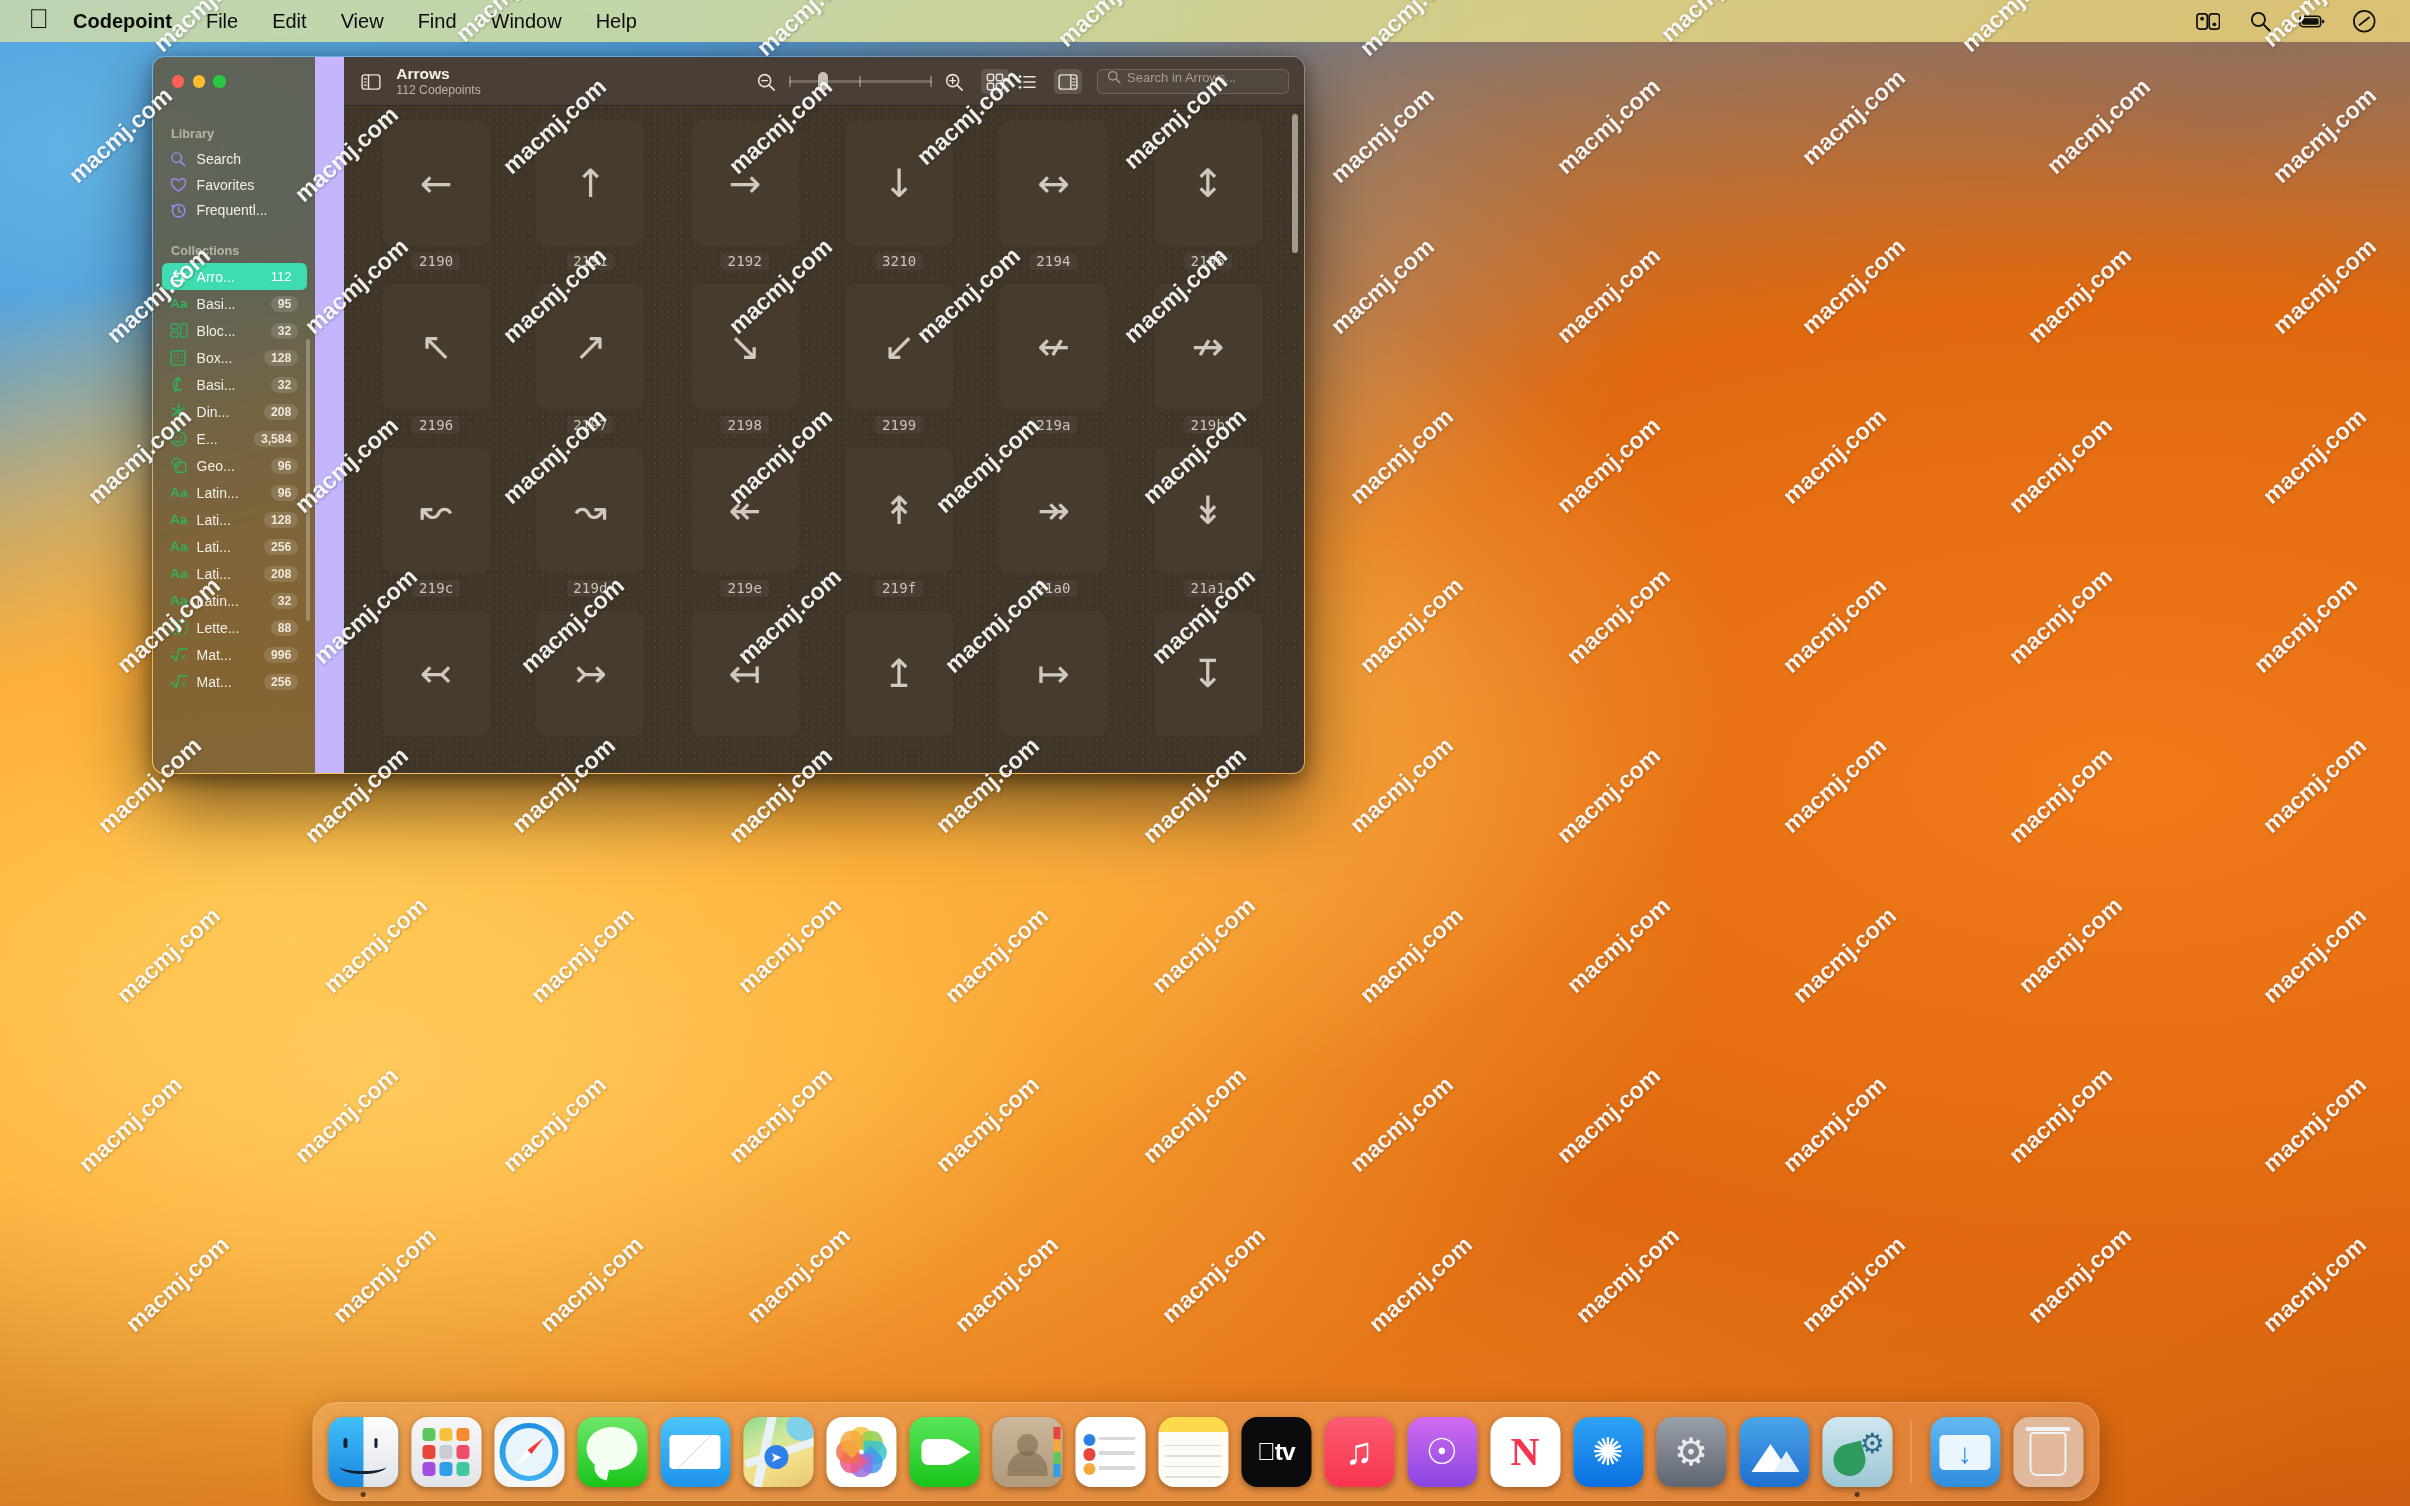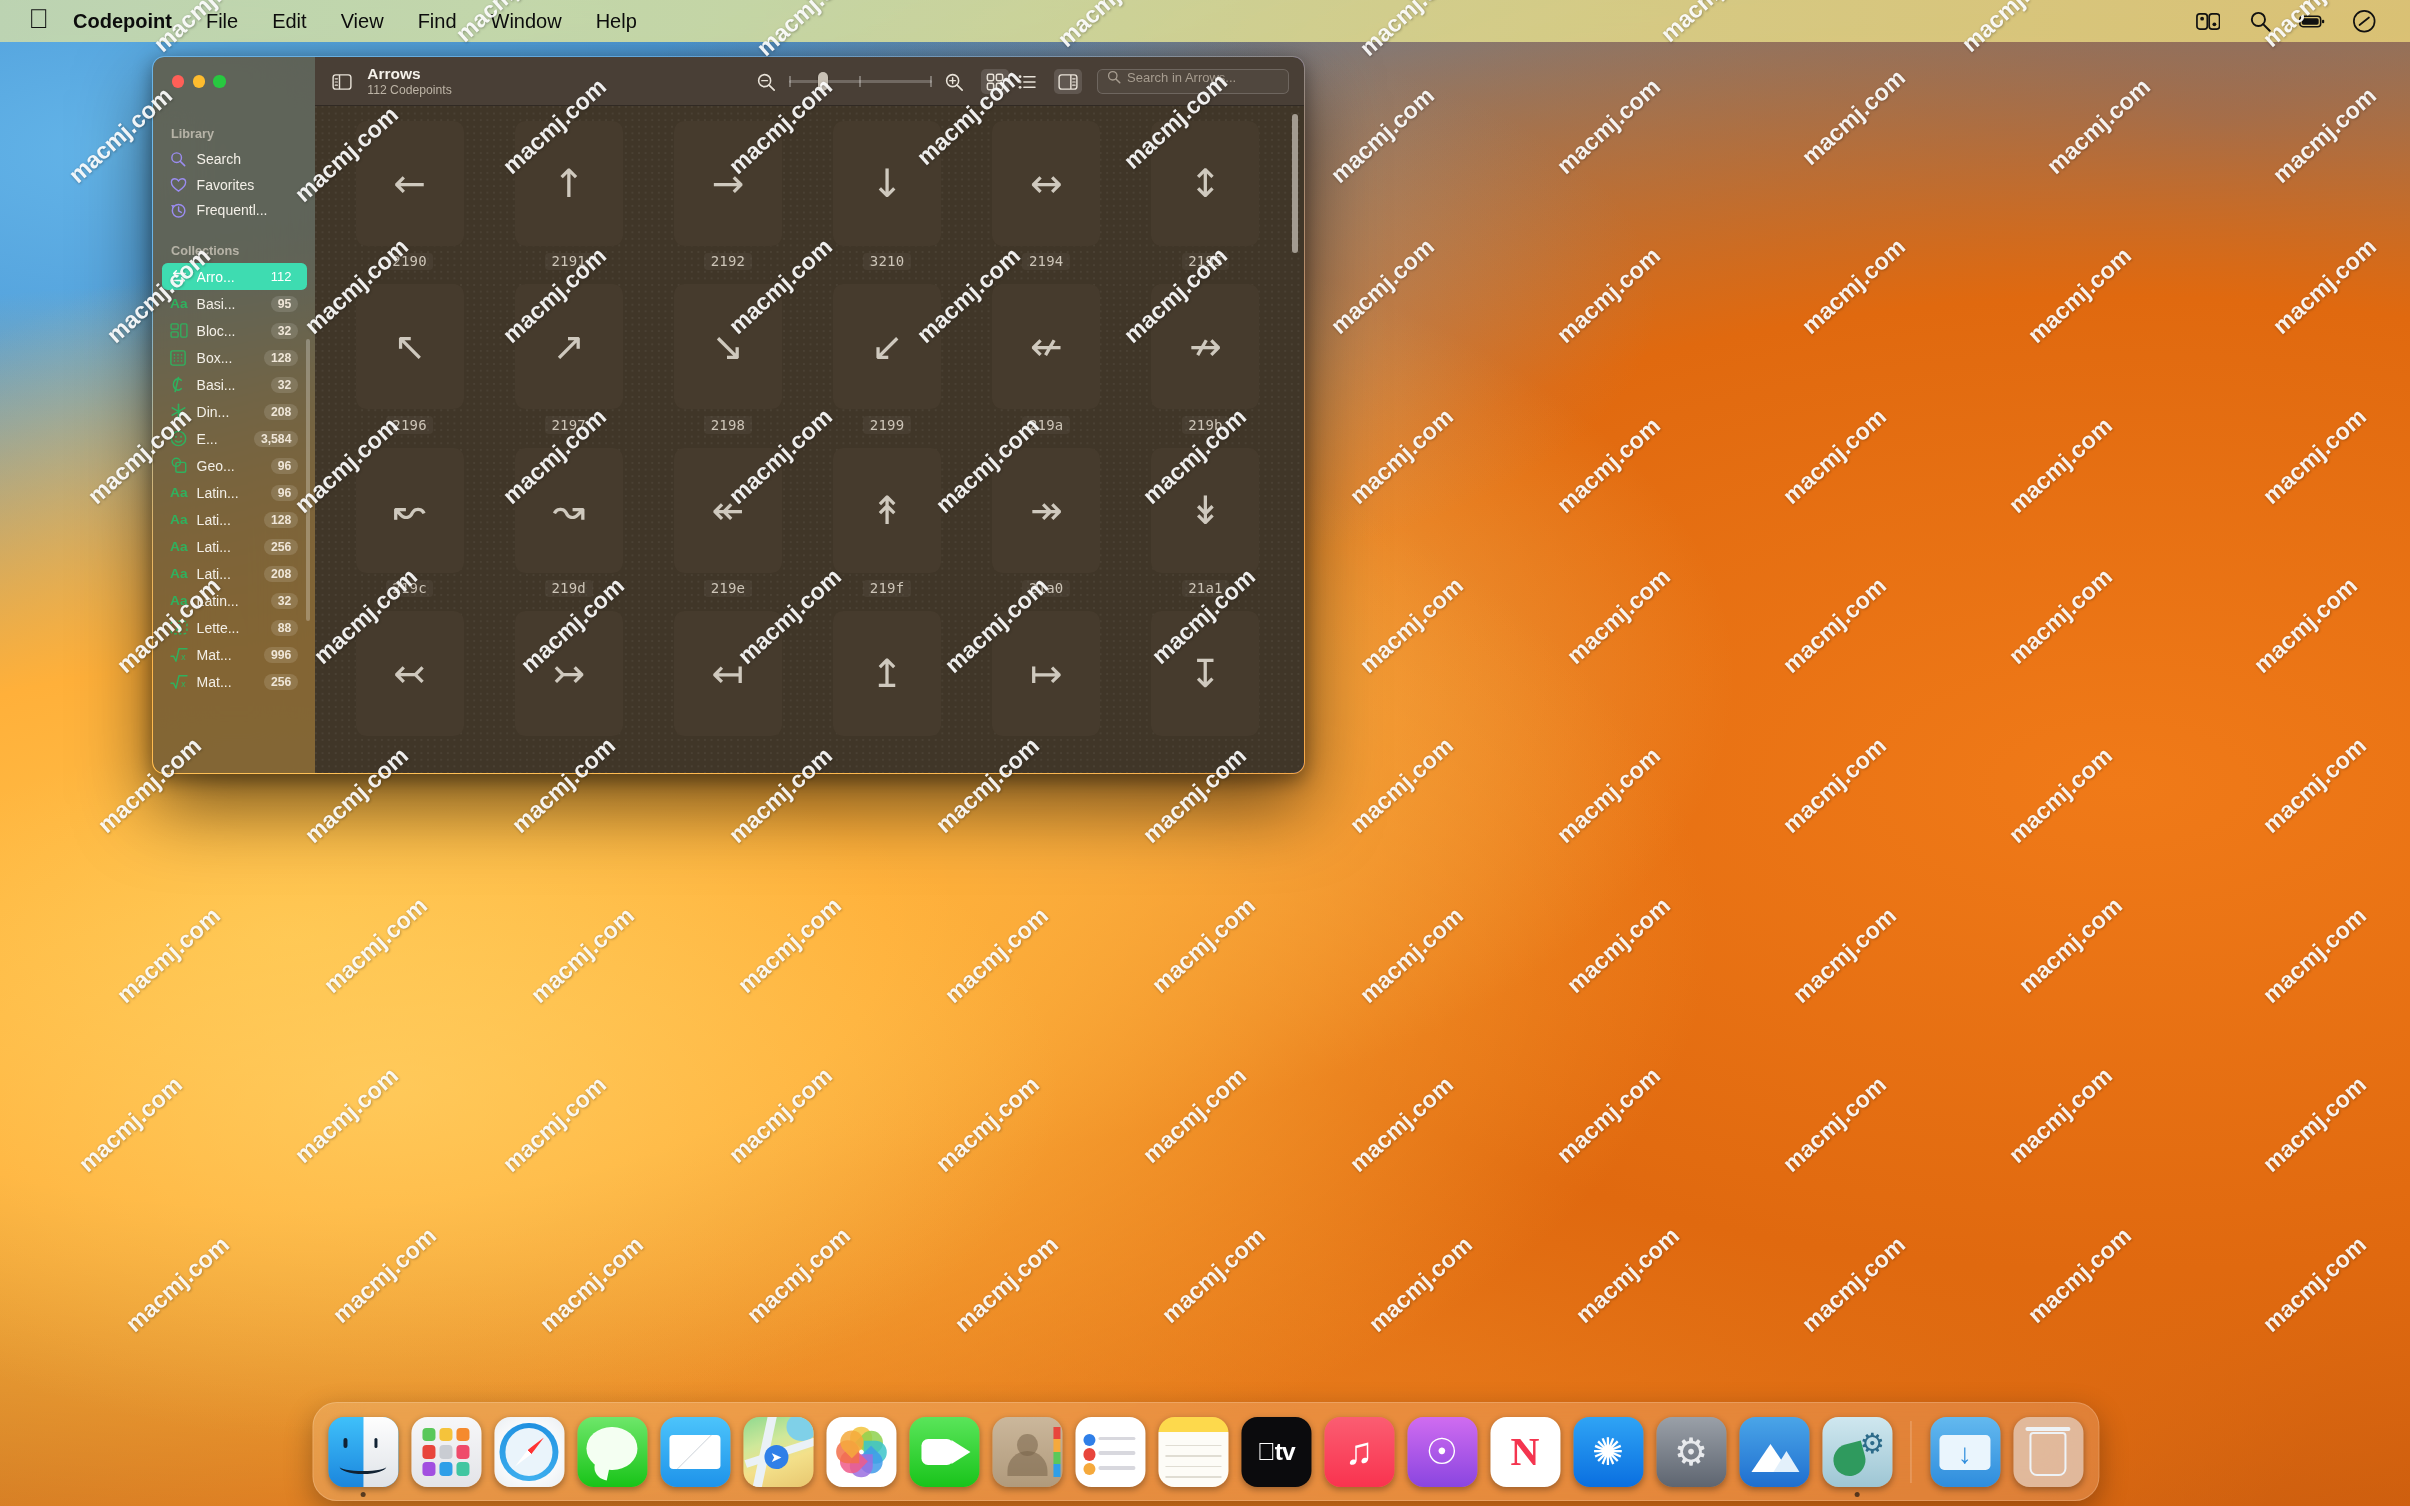--- a/index.html
+++ b/index.html
@@ -125,20 +125,21 @@
   #sb-scrollbar {
     position: absolute; right: 4.7px; top: 282px;
     width: 4.7px; height: 282px;
     border-radius: 2.8px; background: rgba(255,255,255,.26);
   }
 
   
   #content {
     flex: 1 1 auto; display: flex; flex-direction: column;
     background: #c4b5fd;
+    padding-left: 29px;
   }
   #toolbar {
     height: 49px; flex: 0 0 49px;
     display: flex; align-items: center;
     padding: 0 15px 0 13px;
     background: rgba(68,58,46,0.96);
     position: relative;
   }
   #toolbar::after{
     content:""; position:absolute; left:0; right:0; bottom:0; height:0.9px;

